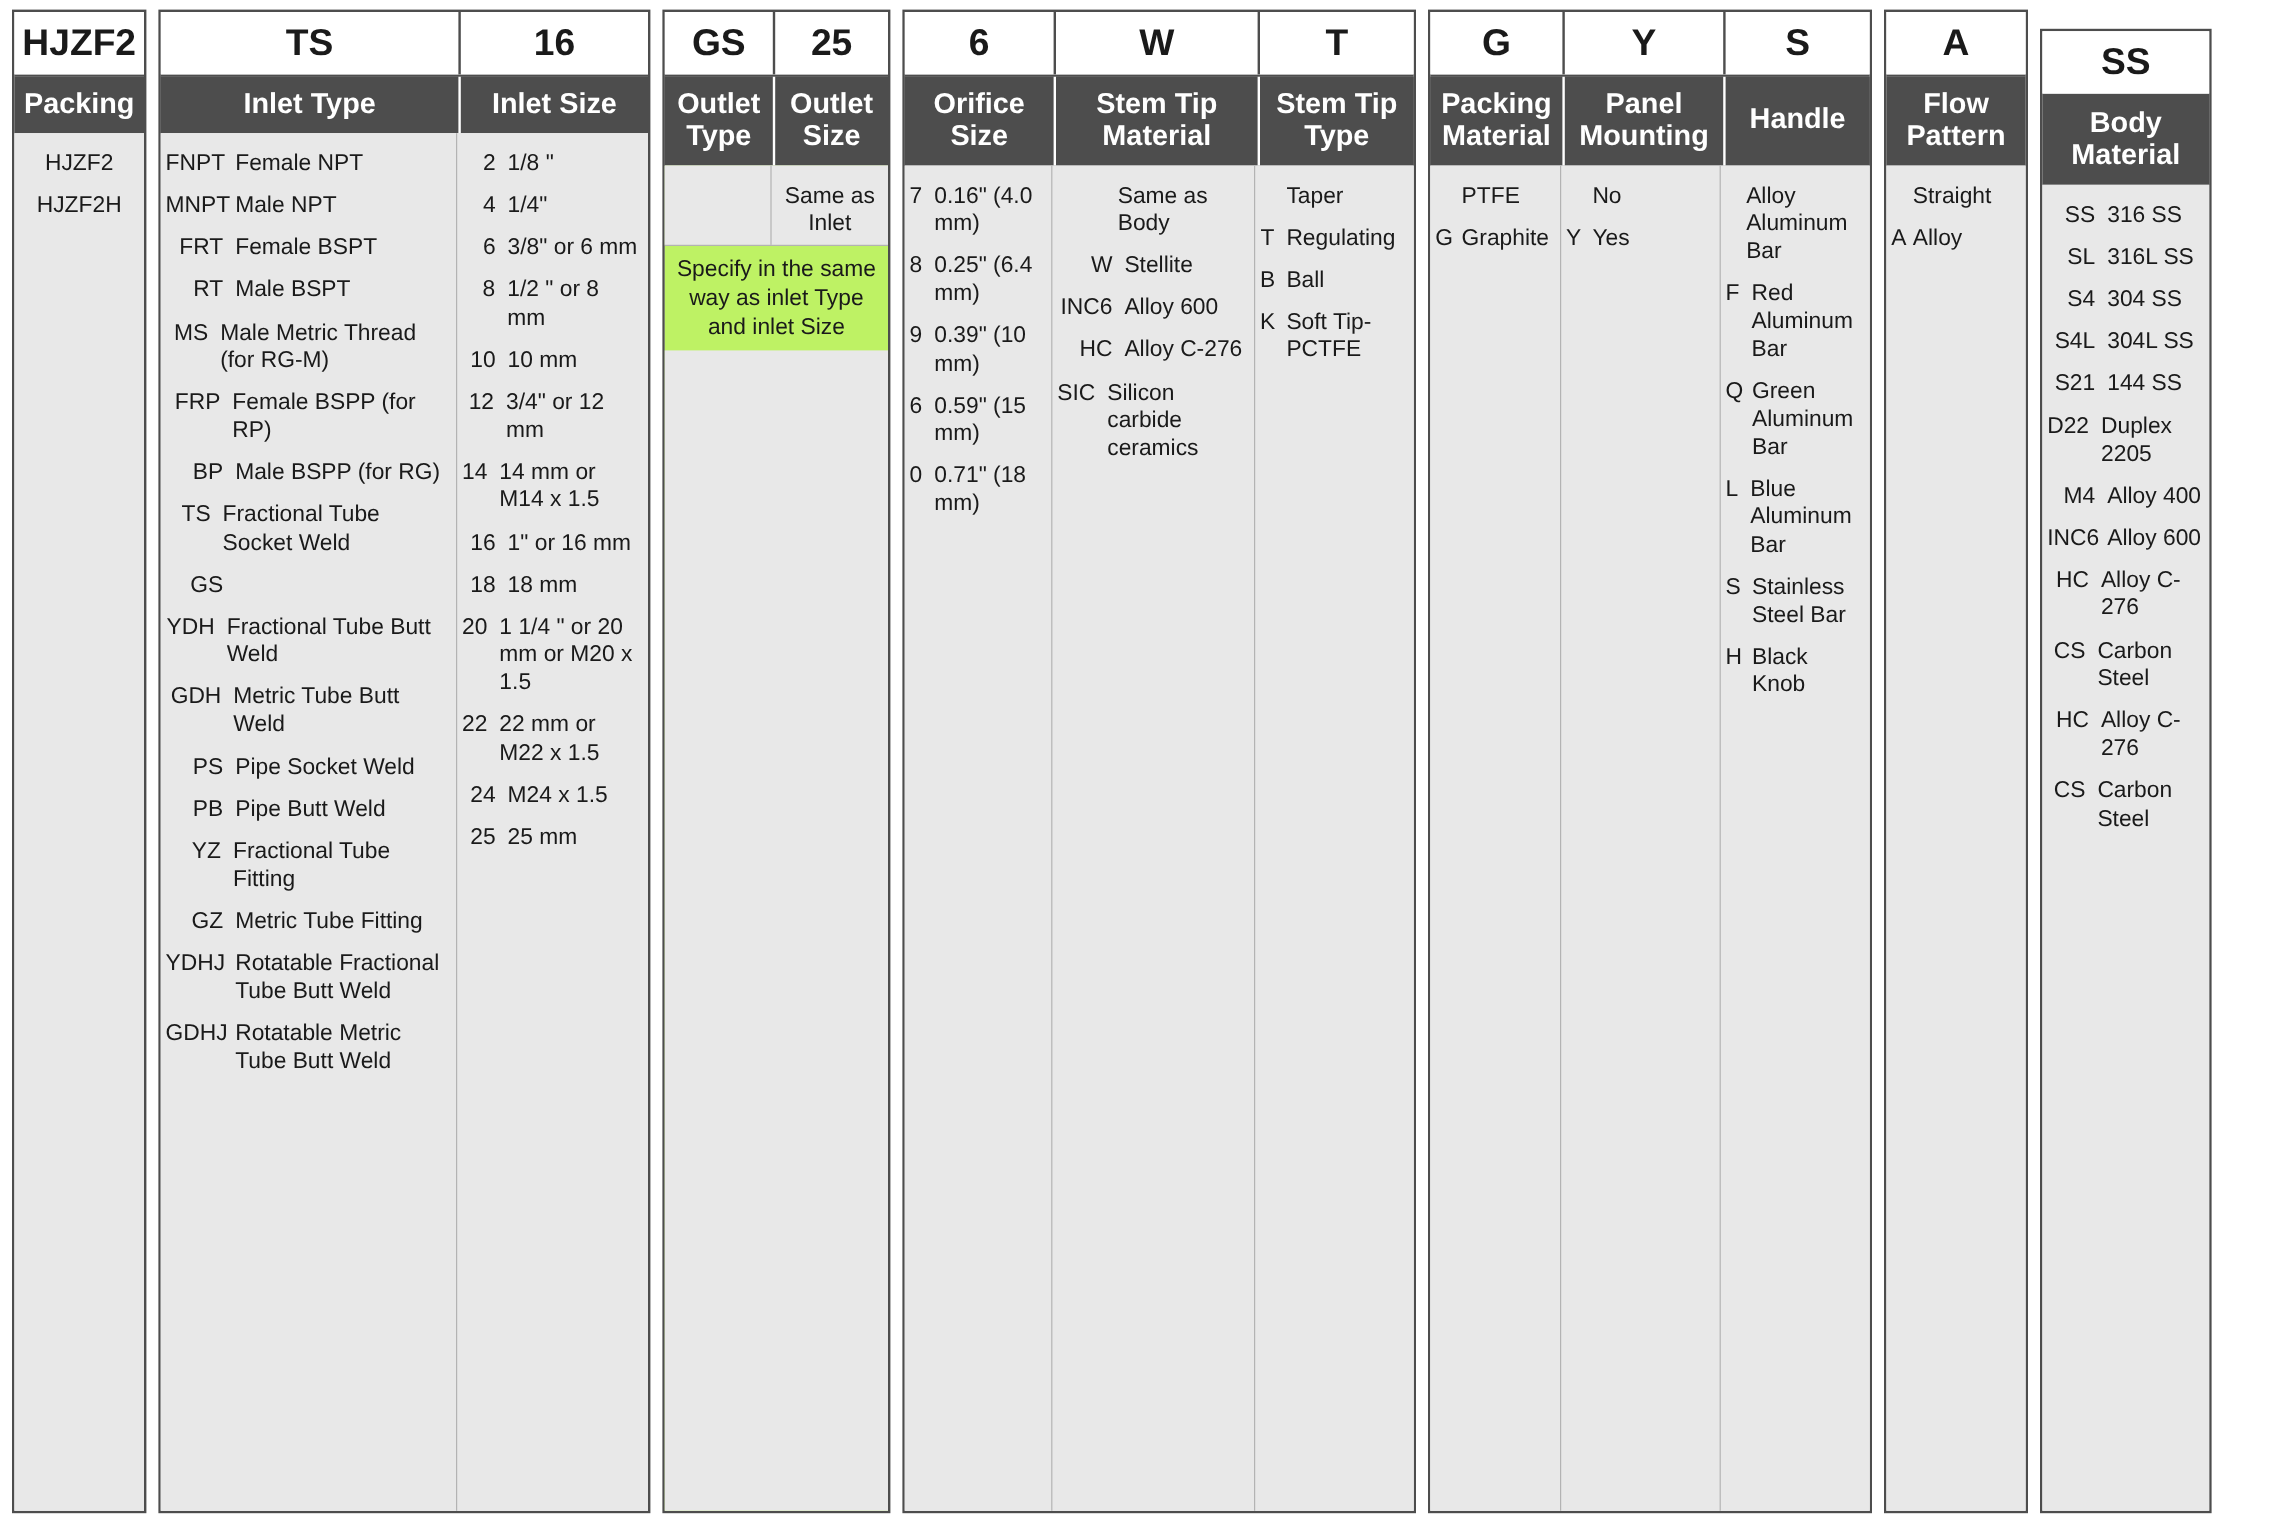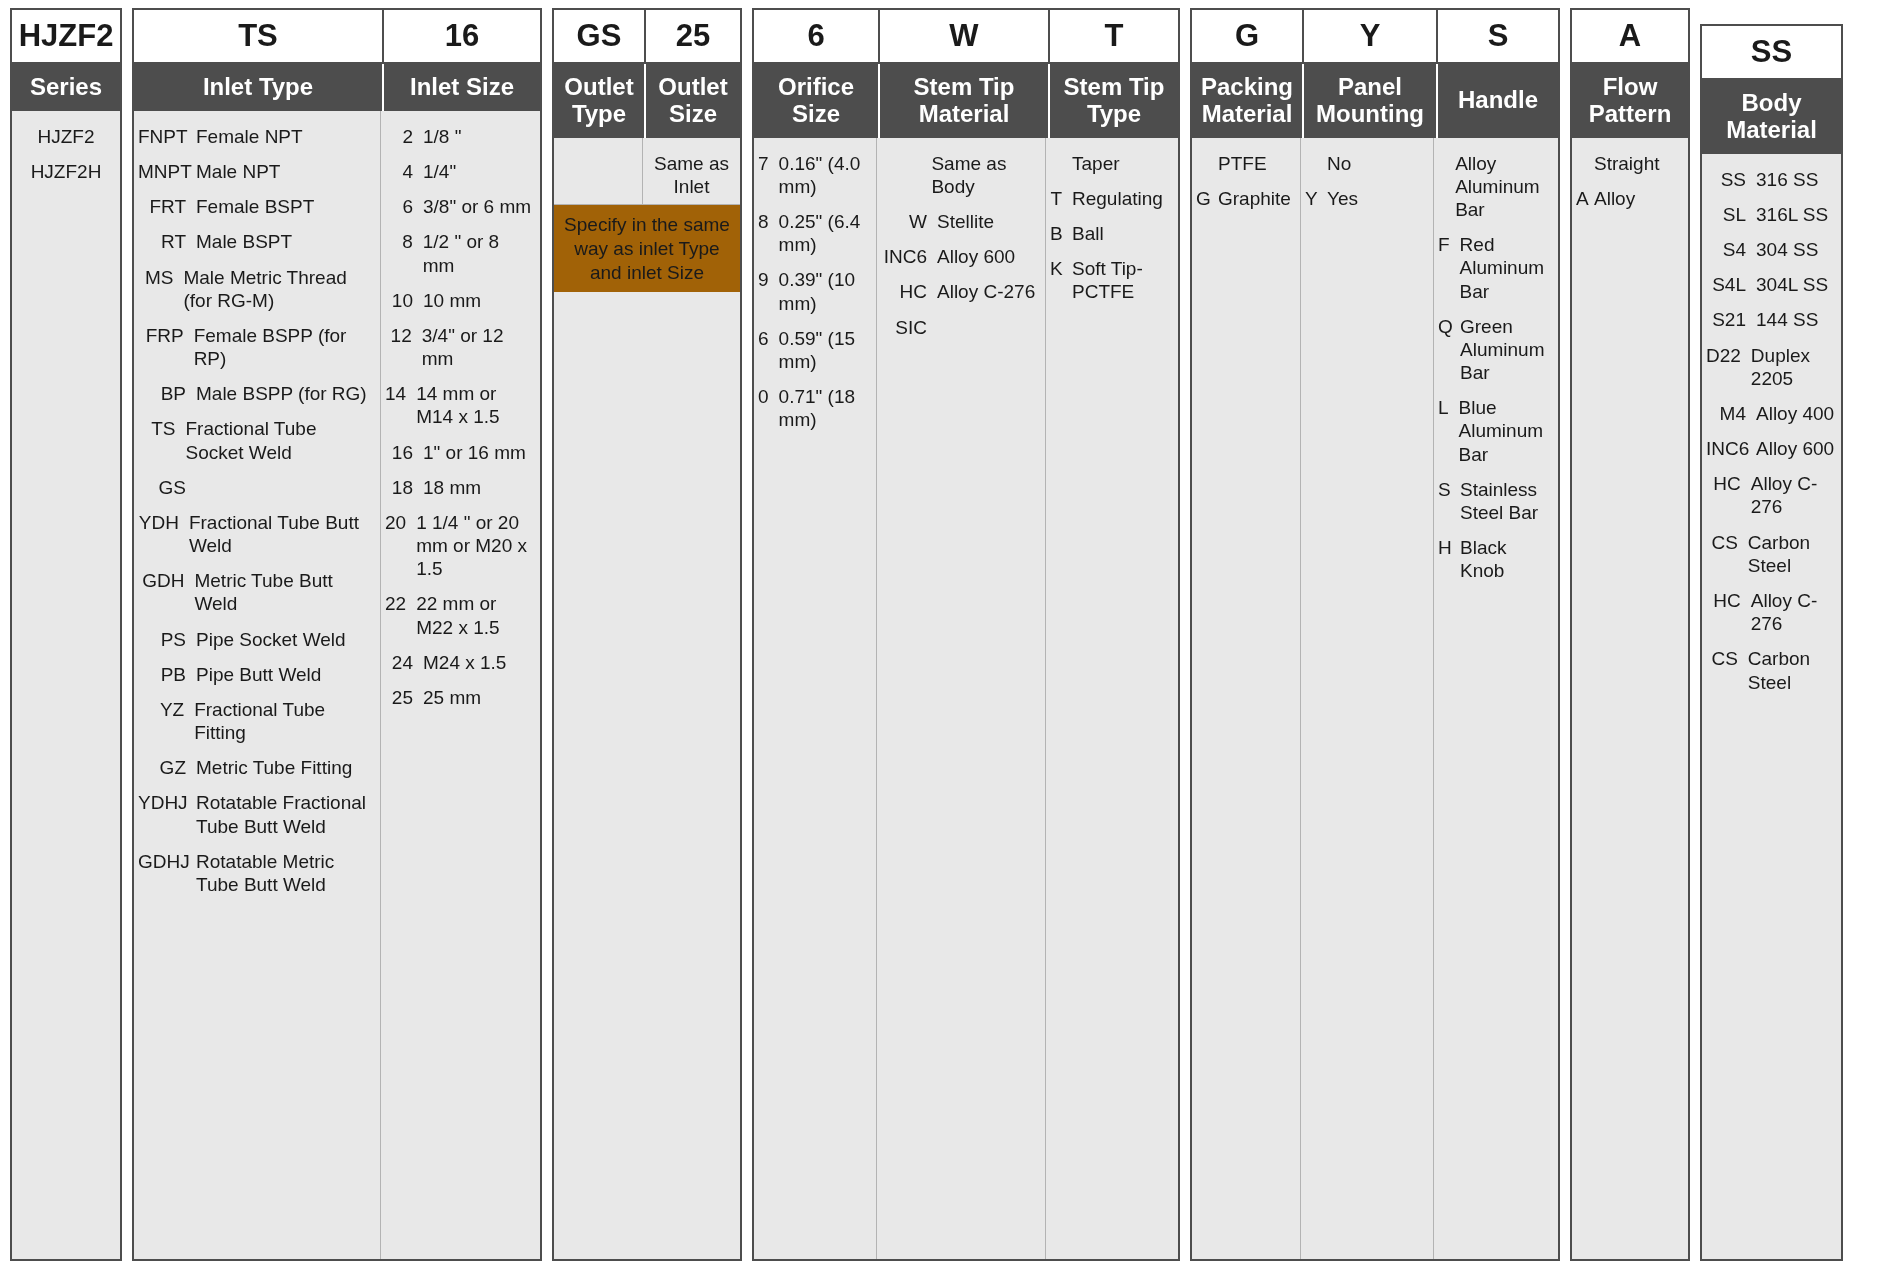--- a/index.html
+++ b/index.html
@@ -137,21 +137,21 @@
 </head>
 <body>
 
 <div id="page">
 
   <div class="group" id="g-series">
     <div class="code-row">
       <div class="code-cell" style="flex:1">HJZF2</div>
     </div>
     <div class="hdr-row">
-      <div class="hdr-cell" style="flex:1">Series</div>
+      <div class="hdr-cell" style="flex:1">Packing</div>
     </div>
     <div class="body">
       <div class="col subcol-pad" style="flex:1">
         <div class="simple centered">HJZF2</div>
         <div class="simple centered">HJZF2H</div>
       </div>
     </div>
   </div>
 
   <div class="group" id="g-inlet">
@@ -292,21 +292,21 @@
 
   <div class="group" id="g-outlet">
     <div class="code-row">
       <div class="code-cell" style="width:90px">GS</div>
       <div class="code-cell" style="flex:1">25</div>
     </div>
     <div class="hdr-row">
       <div class="hdr-cell" style="width:90px">Outlet Type</div>
       <div class="hdr-cell" style="flex:1">Outlet Size</div>
     </div>
-    <div style="display:flex;flex-direction:column;flex:1 1 auto;background:#a16207;">
+    <div style="display:flex;flex-direction:column;flex:1 1 auto;background:#bef264;">
       <div class="body" style="flex:0 0 auto;">
         <div class="col subcol-pad" style="width:88px"></div>
         <div class="col subcol-pad" style="flex:1">
           <div class="simple centered">Same as Inlet</div>
         </div>
       </div>
       <div class="note-box">Specify in the same way as inlet Type and inlet Size</div>
       <div style="flex:1 1 auto;background:#e8e8e8;"></div>
     </div>
   </div>
@@ -357,20 +357,21 @@
         <div class="opt">
             <span class="abbr" style="width:56px">INC6</span>
             <span class="desc">Alloy 600</span>
           </div>
         <div class="opt">
             <span class="abbr" style="width:56px">HC</span>
             <span class="desc">Alloy C-276</span>
           </div>
         <div class="opt">
             <span class="abbr" style="width:56px">SIC</span>
+            <span class="desc">Silicon carbide ceramics</span>
           </div>
       </div>
       <div class="col subcol-pad" style="flex:1">
         <div class="opt">
             <span class="abbr" style="width:22px"></span>
             <span class="desc">Taper</span>
           </div>
         <div class="opt">
             <span class="abbr" style="width:22px">T</span>
             <span class="desc">Regulating</span>

